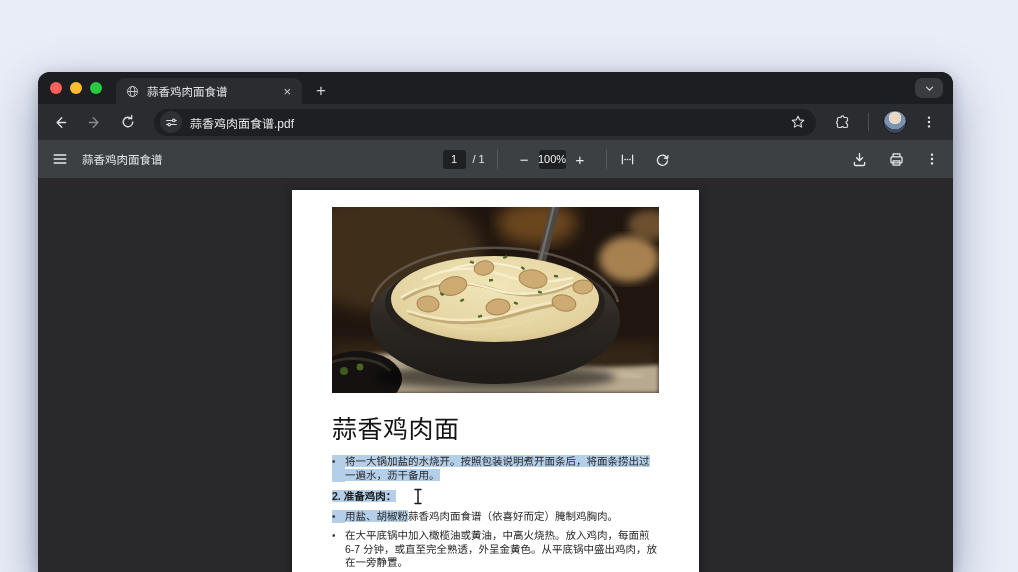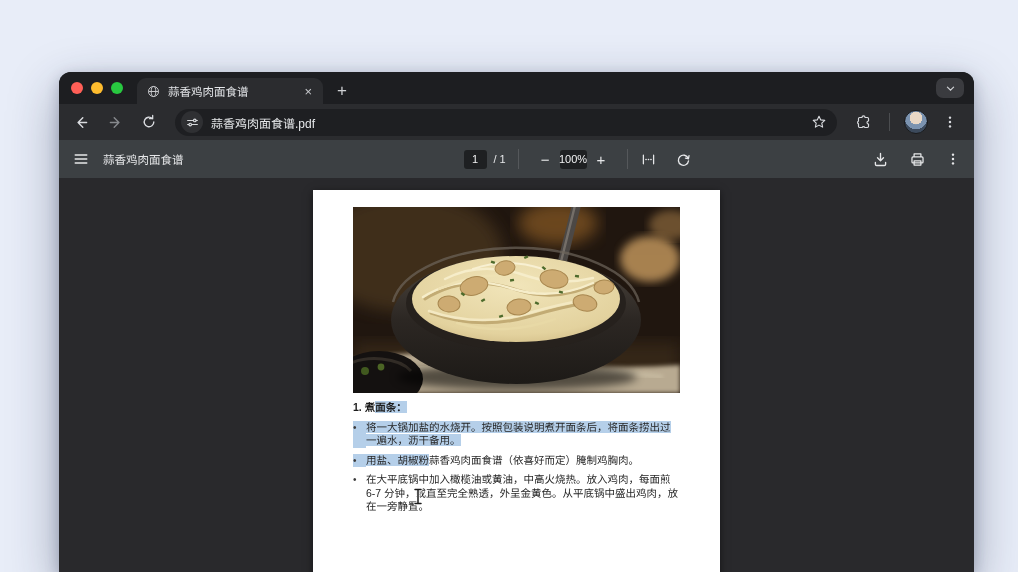--- a/index.html
+++ b/index.html
@@ -6,21 +6,21 @@
   html,body { width:1018px; height:572px; overflow:hidden; }
   body {
     font-family:"Liberation Sans", sans-serif;
     background:#e8edf8;
     position:relative;
   }
   .stage { position:absolute; inset:0; }
 
   
   .window {
-    position:absolute; left:59px; top:72px; width:915px; height:500px;
+    position:absolute; left:38px; top:72px; width:915px; height:500px;
     border-radius:12px 12px 0 0; overflow:hidden;
     box-shadow:0 18px 50px rgba(30,40,70,.38), 0 4px 14px rgba(30,40,70,.25);
     display:flex; flex-direction:column; background:#29292c;
   }
 
   
   .tabstrip {
     height:32px; background:#1d1e21; flex:0 0 auto;
     display:flex; align-items:flex-end; position:relative;
   }
@@ -318,27 +318,28 @@
             <rect x="157" y="72" width="4" height="2.4" transform="rotate(-10 159 73)"></rect>
             <rect x="206" y="84" width="4" height="2.4" transform="rotate(15 208 85)"></rect>
             <rect x="128" y="92" width="4" height="2.4" transform="rotate(-30 130 93)"></rect>
             <rect x="182" y="95" width="4" height="2.4" transform="rotate(25 184 96)"></rect>
             <rect x="146" y="108" width="4" height="2.4" transform="rotate(-18 148 109)"></rect>
             <rect x="222" y="68" width="4" height="2.4" transform="rotate(10 224 69)"></rect>
             <rect x="108" y="86" width="4" height="2.4" transform="rotate(35 110 87)"></rect>
           </g>
         </svg>
 
+        <h1 class="doc-title">蒜香鸡肉面</h1>
 
         <div id="doc-blocks">
-            <div class="block heading"><span>1. 煮</span><span class="hl">面条：</span></div>
             <div class="block bullet">
               <span class="bullet-marker hl">•</span>
               <span class="bullet-text"><span class="hl">将一大锅加盐的水烧开。按照包装说明煮开面条后，将面条捞出过一遍水，沥干备用。</span></span>
             </div>
+            <div class="block heading"><span class="hl">2. 准备鸡肉：</span></div>
             <div class="block bullet">
               <span class="bullet-marker hl">•</span>
               <span class="bullet-text"><span class="hl">用盐、胡椒粉</span><span>蒜香鸡肉面食谱（依喜好而定）腌制鸡胸肉。</span></span>
             </div>
             <div class="block bullet">
               <span class="bullet-marker">•</span>
               <span class="bullet-text"><span>在大平底锅中加入橄榄油或黄油，中高火烧热。放入鸡肉，每面煎 6-7 分钟，或直至完全熟透，外呈金黄色。从平底锅中盛出鸡肉，放在一旁静置。</span></span>
             </div>
           </div>
       </div>

